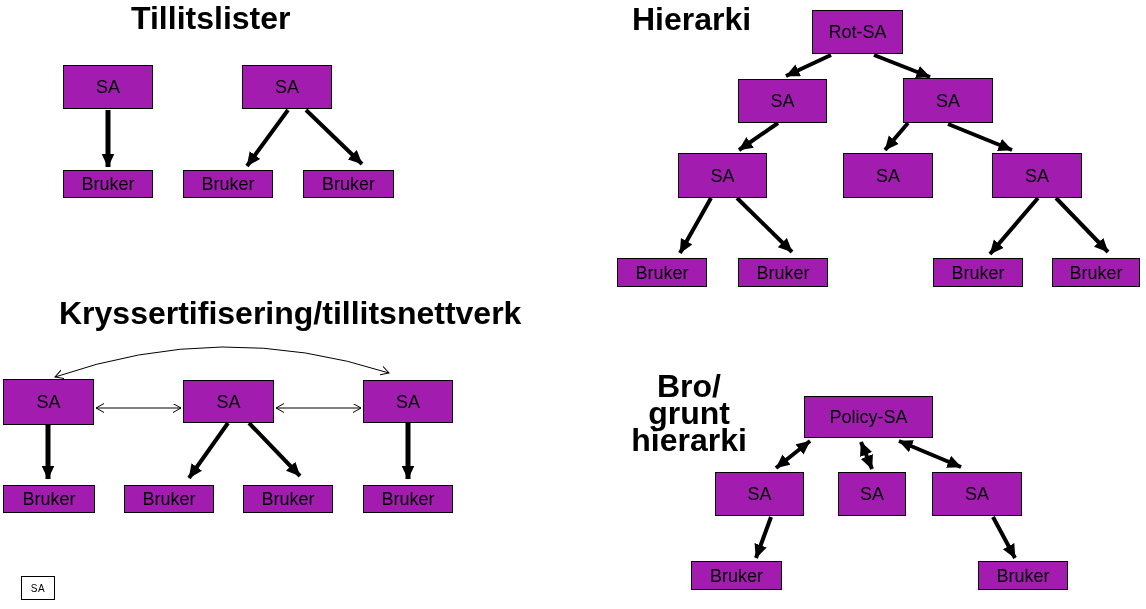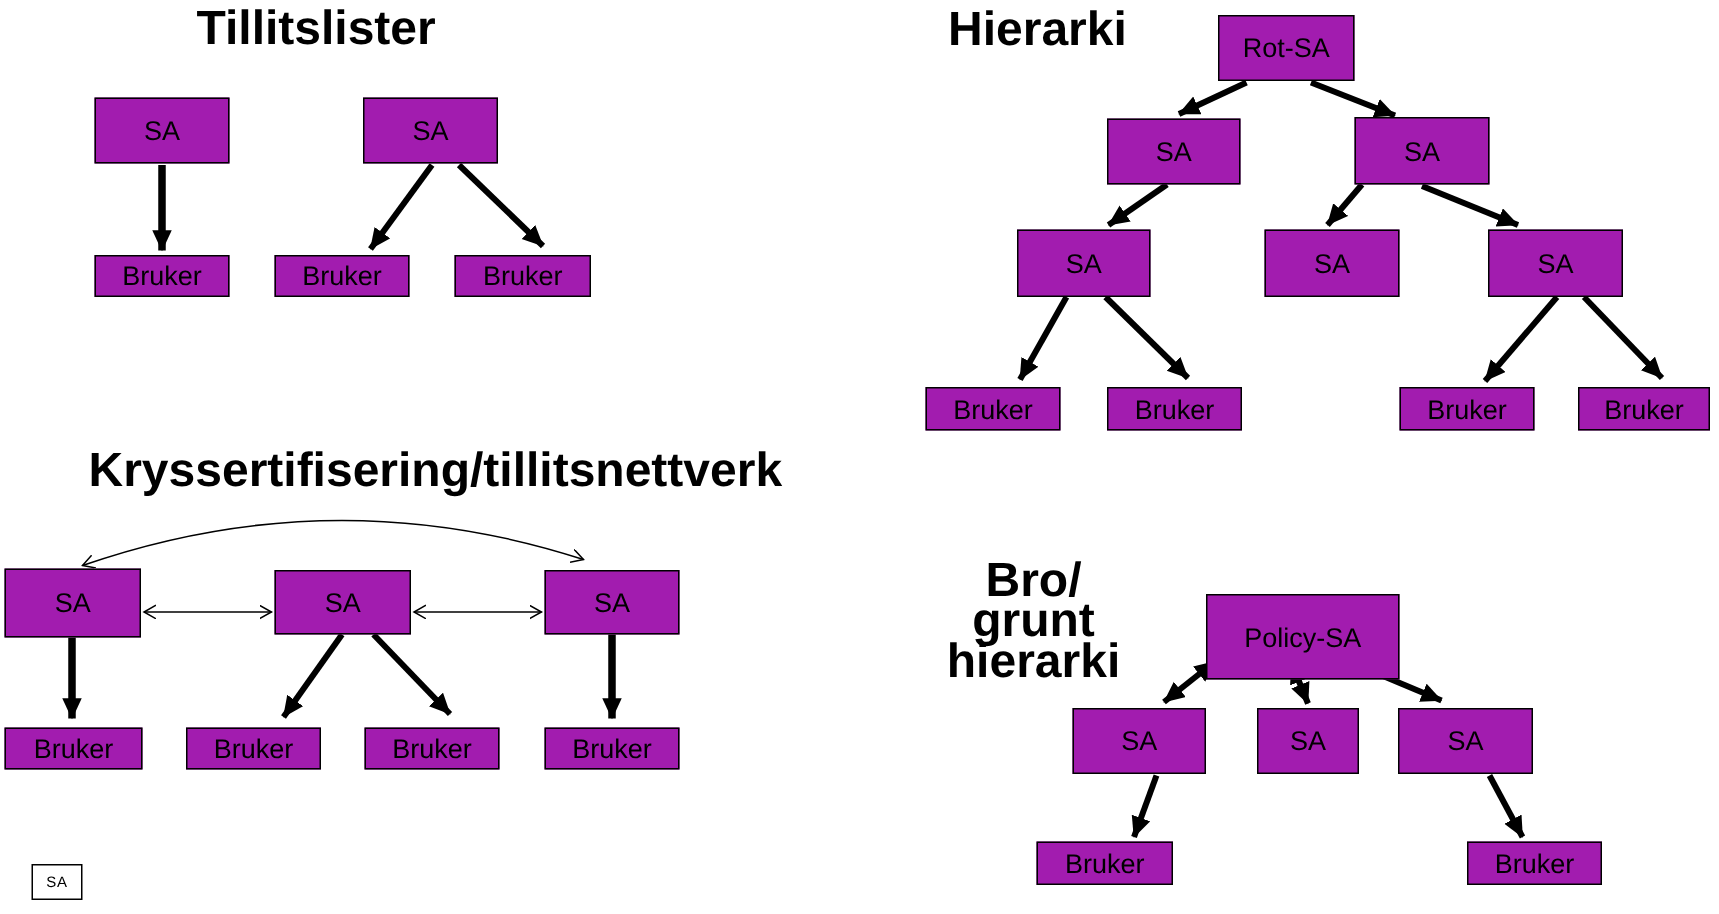--- a/index.html
+++ b/index.html
@@ -95,21 +95,21 @@
       <div class="node" style="left: 738px; top: 258px; width: 90px; height: 29px;">Bruker</div>
       <div class="node" style="left: 933px; top: 258px; width: 90px; height: 29px;">Bruker</div>
       <div class="node" style="left: 1052px; top: 258px; width: 88px; height: 29px;">Bruker</div>
       <div class="node" style="left: 3px; top: 379px; width: 91px; height: 46px;">SA</div>
       <div class="node" style="left: 183px; top: 380px; width: 91px; height: 43px;">SA</div>
       <div class="node" style="left: 363px; top: 380px; width: 90px; height: 43px;">SA</div>
       <div class="node" style="left: 3px; top: 485px; width: 92px; height: 28px;">Bruker</div>
       <div class="node" style="left: 124px; top: 485px; width: 90px; height: 28px;">Bruker</div>
       <div class="node" style="left: 243px; top: 485px; width: 90px; height: 28px;">Bruker</div>
       <div class="node" style="left: 363px; top: 485px; width: 90px; height: 28px;">Bruker</div>
-      <div class="node" style="left: 804px; top: 396px; width: 129px; height: 57px;">Policy-SA</div>
+      <div class="node" style="left: 804px; top: 396px; width: 129px; height: 42px;">Policy-SA</div>
       <div class="node" style="left: 715px; top: 472px; width: 89px; height: 44px;">SA</div>
       <div class="node" style="left: 838px; top: 472px; width: 68px; height: 44px;">SA</div>
       <div class="node" style="left: 932px; top: 472px; width: 90px; height: 44px;">SA</div>
       <div class="node" style="left: 691px; top: 561px; width: 91px; height: 29px;">Bruker</div>
       <div class="node" style="left: 978px; top: 561px; width: 90px; height: 29px;">Bruker</div>
     </div>
 
   <div class="title t-tillit">Tillitslister</div>
   <div class="title t-hier">Hierarki</div>
   <div class="title t-kryss">Kryssertifisering/tillitsnettverk</div>

